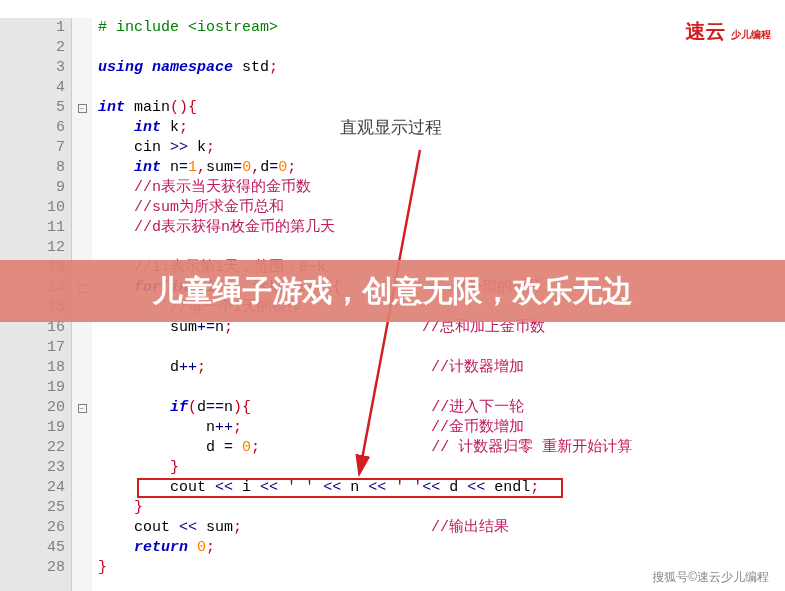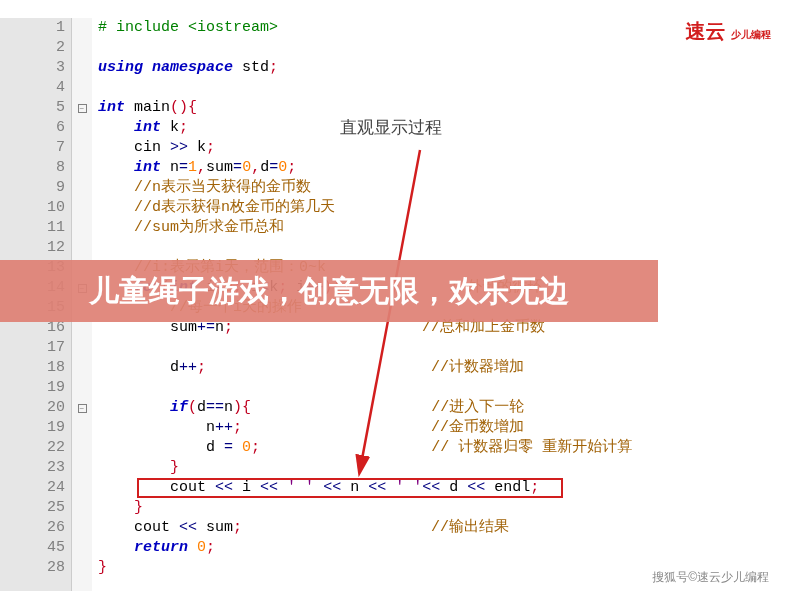--- a/index.html
+++ b/index.html
@@ -55,21 +55,21 @@
   color: #808080;
 }
 
 .green { color: #008000; }
 .blue { color: #0000c0; font-weight: bold; font-style: italic; }
 .navy { color: #000080; }
 .purple { color: #800080; }
 .red { color: #c00020; }
 .num { color: #ff8000; }
 .black { color: #000; }
-.comment { color: #a16207; }
+.comment { color: #be185d; }
 
 .logo {
   position: absolute;
   top: 18px; right: 14px;
   color: #d21e1e;
   font-family: "Microsoft YaHei", sans-serif;
   font-weight: bold;
   font-size: 20px;
 }
 .logo .sub { font-size: 10px; }
@@ -81,21 +81,21 @@
   font-size: 17px;
 }
 .arrow {
   position: absolute;
   top: 140px; left: 350px;
   pointer-events: none;
 }
 .overlay-banner {
   position: absolute;
   top: 260px; left: 0;
-  width: 658px; height: 62px;
+  width: 785px; height: 62px;
   background: rgba(222,128,116,0.92);
   color: #fff;
   font-family: Liberation Sans, sans-serif;
   font-size: 30px;
   font-weight: bold;
   display: flex;
   align-items: center;
   justify-content: center;
 }
 .highlight-box {
@@ -188,22 +188,22 @@
   <div class="code-area" id="code">
       <div class="line"><span class="green"># include &lt;iostream&gt;</span></div>
       <div class="line"></div>
       <div class="line"><span class="blue">using namespace</span><span class="black"> std</span><span class="red">;</span></div>
       <div class="line"></div>
       <div class="line"><span class="blue">int</span><span class="black"> main</span><span class="red">(){</span></div>
       <div class="line"><span class="black">    </span><span class="blue">int</span><span class="black"> k</span><span class="red">;</span></div>
       <div class="line"><span class="black">    cin </span><span class="navy">&gt;&gt;</span><span class="black"> k</span><span class="red">;</span></div>
       <div class="line"><span class="black">    </span><span class="blue">int</span><span class="black"> n</span><span class="navy">=</span><span class="num">1</span><span class="red">,</span><span class="black">sum</span><span class="navy">=</span><span class="num">0</span><span class="red">,</span><span class="black">d</span><span class="navy">=</span><span class="num">0</span><span class="red">;</span></div>
       <div class="line"><span class="black">    </span><span class="comment">//n表示当天获得的金币数</span></div>
+      <div class="line"><span class="black">    </span><span class="comment">//sum为所求金币总和</span></div>
       <div class="line"><span class="black">    </span><span class="comment">//d表示获得n枚金币的第几天</span></div>
-      <div class="line"><span class="black">    </span><span class="comment">//sum为所求金币总和</span></div>
       <div class="line"></div>
       <div class="line"><span class="black">    </span><span class="comment">//i:表示第i天，范围：0~k</span></div>
       <div class="line"><span class="black">    </span><span class="blue">for</span><span class="red">(</span><span class="blue">int</span><span class="black"> i</span><span class="navy">=</span><span class="num">0</span><span class="red">;</span><span class="black"> i</span><span class="navy">&lt;</span><span class="black">k</span><span class="red">;</span><span class="black"> i</span><span class="navy">++</span><span class="red">){</span><span class="black">            </span><span class="comment">//外部的循环</span></div>
       <div class="line"><span class="black">        </span><span class="comment">//每一个i天的操作</span></div>
       <div class="line"><span class="black">        sum</span><span class="navy">+=</span><span class="black">n</span><span class="red">;</span><span class="black">                     </span><span class="comment">//总和加上金币数</span></div>
       <div class="line"></div>
       <div class="line"><span class="black">        d</span><span class="navy">++</span><span class="red">;</span><span class="black">                         </span><span class="comment">//计数器增加</span></div>
       <div class="line"></div>
       <div class="line"><span class="black">        </span><span class="blue">if</span><span class="red">(</span><span class="black">d</span><span class="navy">==</span><span class="black">n</span><span class="red">){</span><span class="black">                    </span><span class="comment">//进入下一轮</span></div>
       <div class="line"><span class="black">            n</span><span class="navy">++</span><span class="red">;</span><span class="black">                     </span><span class="comment">//金币数增加</span></div>

